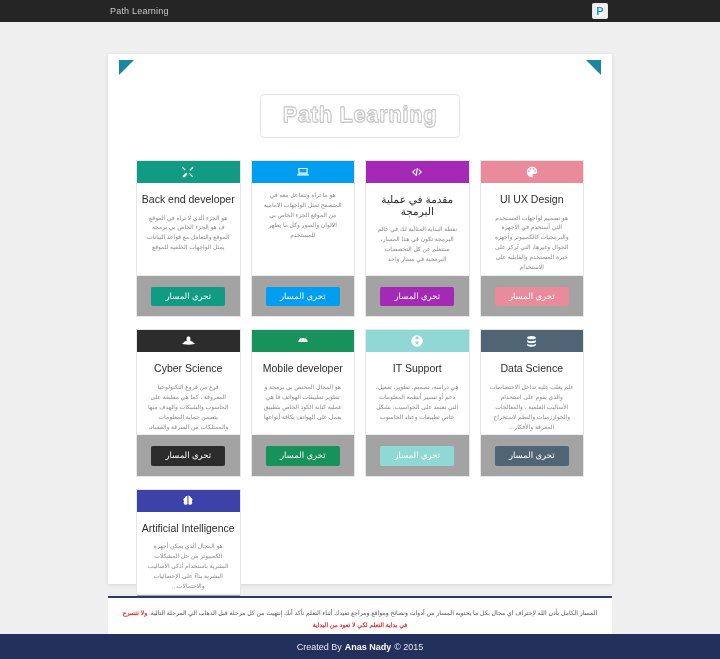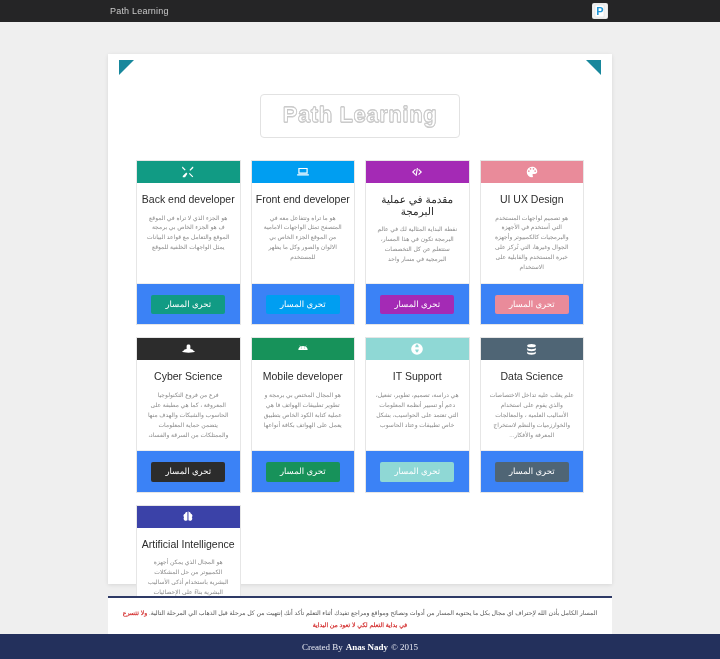--- a/index.html
+++ b/index.html
@@ -139,25 +139,25 @@
   .card-desc {
     direction: rtl;
     text-align: center;
     font-size: 6px;
     line-height: 1.65;
     color: #8a8a8a;
     padding: 8px 9px 0;
     flex: 1 1 auto;
   }
   .card-foot {
-    background: #3b82f6;
+    background: #a3a3a3;
     border-top: 1px solid #eeeeee;
     padding: 9px 0 10px;
     text-align: center;
-    margin-top: 10px;
+    margin-top: 2px;
   }
   .card-btn {
     display: inline-block;
     border: none;
     color: #ffffff;
     font-family: "Liberation Sans", sans-serif;
     font-size: 8.5px;
     direction: rtl;
     padding: 5px 14px 6px;
     border-radius: 2px;
@@ -214,21 +214,20 @@
     left: 0; bottom: 0;
     width: 720px;
     height: 25px;
     background: #23305c;
     color: #e7e9f2;
     font-size: 9px;
     display: flex;
     align-items: center;
     justify-content: center;
     gap: 3px;
-    font-family: Liberation Serif, serif;
   }
   .footer b { font-weight: bold; color: #ffffff; }
 </style>
 </head>
 <body>
 
 <div class="topbar">
   <span class="topbar-title">Path Learning</span>
   <span class="topbar-spacer"></span>
   <span class="topbar-icon">
@@ -266,21 +265,20 @@
           <button class="card-btn" style="background:#119b84">تحري المسار</button>
         </div>
       </div>
 
       <div class="card">
         <div class="card-head" style="background:#009ef1">
           <svg width="14" height="14" viewBox="0 0 24 24" fill="#fff">
               <path d="M4 5h16v10H4V5zm-2 11h20v2H2v-2zM6 7v6h12V7H6z"></path>
             </svg>
         </div>
-        <div class="card-title">Front end developer</div>
         <div class="card-desc">هو ما تراه وتتفاعل معه في المتصفح تمثل الواجهات الامامية من الموقع الجزء الخاص بي الالوان والصور وكل ما يظهر للمستخدم</div>
         <div class="card-foot">
           <button class="card-btn" style="background:#009ef1">تحري المسار</button>
         </div>
       </div>
 
       <div class="card">
         <div class="card-head" style="background:#a42ab5">
           <svg width="14" height="14" viewBox="0 0 24 24" fill="#fff">
               <path d="M8.7 17.3L3.4 12l5.3-5.3 1.4 1.4L6.2 12l3.9 3.9-1.4 1.4zm6.6 0l-1.4-1.4 3.9-3.9-3.9-3.9 1.4-1.4L20.6 12l-5.3 5.3zM13.6 5l-2.2 14h-1.9L11.7 5h1.9z"></path>

